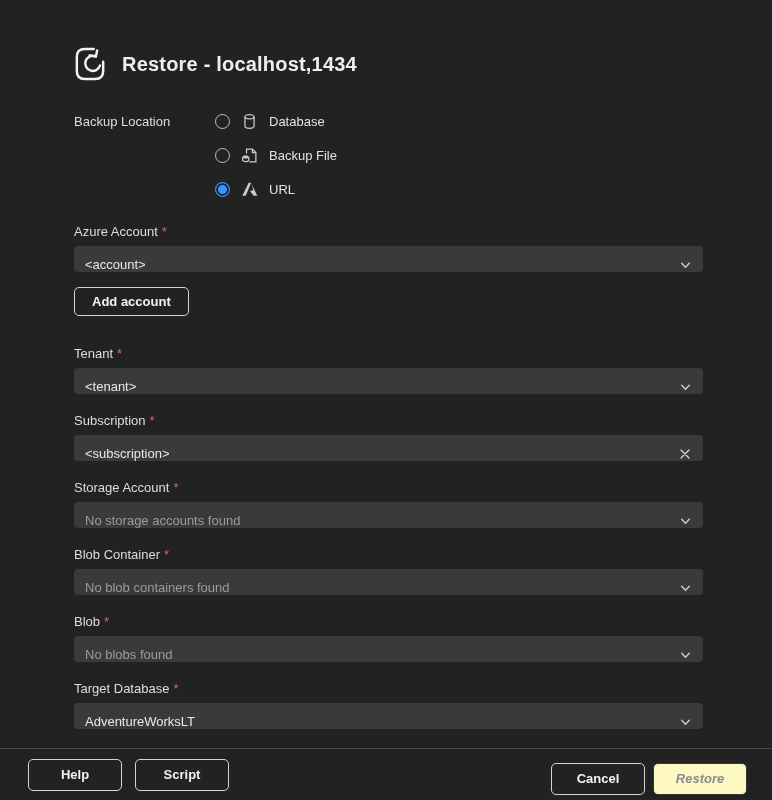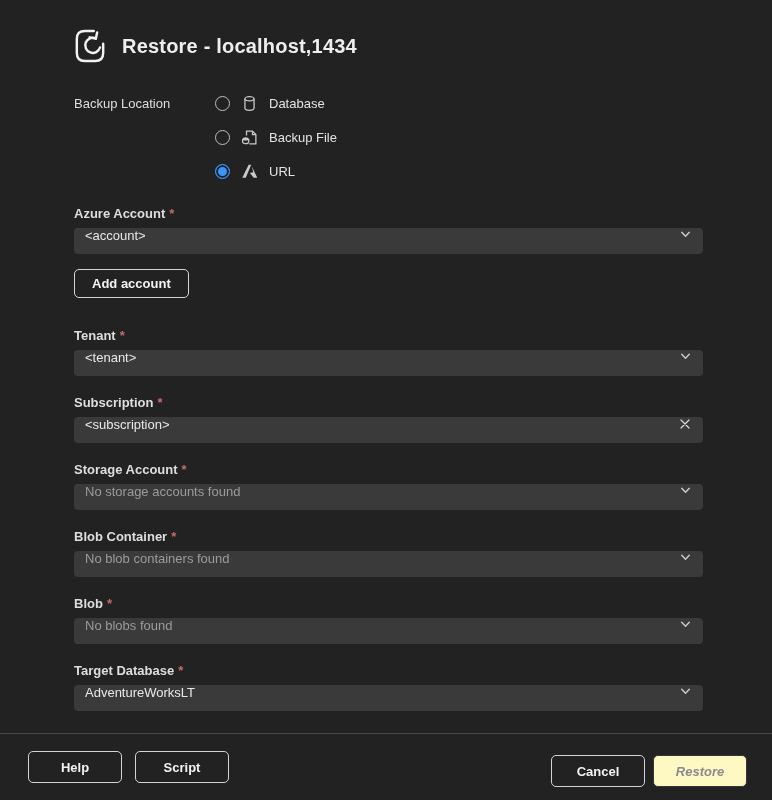--- a/index.html
+++ b/index.html
@@ -4,21 +4,21 @@
 <style>
   * { margin:0; padding:0; box-sizing:border-box; }
   html,body { width:772px; height:800px; }
   body {
     background:#222223;
     color:#e8e8e8;
     font-family:"Liberation Sans", sans-serif;
     overflow:hidden;
   }
   .dialog { width:772px; height:800px; display:flex; flex-direction:column; }
-  .content { flex:1; padding:28px 69px 0 74px; }
+  .content { flex:1; padding:28px 69px 0 74px;margin-top:18px; }
 
   
   .titlebar { display:flex; align-items:center; gap:16px; margin-bottom:29px; }
   .title-icon { width:32px; height:36px; display:block; }
   .title-icon path { stroke:#f2f2f2; stroke-width:2.6; fill:none; stroke-linecap:round; stroke-linejoin:round; }
   .page-title { font-size:20px; font-weight:600; color:#eeeeee; letter-spacing:.2px; }
 
   
   .backup-row { display:flex; margin-bottom:25px; }
   .row-label { width:141px; font-size:13px; color:#dedede; padding-top:3px; }
@@ -30,27 +30,27 @@
     background:#3a96ff;
     box-shadow: inset 0 0 0 2px #222223;
   }
   .opt-icon { width:17px; height:17px; flex:none; }
   .opt-icon .st { stroke:#c9c9c9; stroke-width:1.2; fill:none; }
   .opt-icon .fl { fill:#c9c9c9; }
   .opt-label { font-size:13px; color:#e3e3e3; }
 
   
   .fg { margin-bottom:19px; }
-  .fg-label { display:block; font-size:13px; color:#dedede; margin-bottom:7px;font-weight:bold; }
+  .fg-label { display:block; font-size:13px; color:#dedede; margin-bottom:7px; }
   .req { color:#c96a6a; margin-left:4px; }
   .fieldbox {
     height:26px; width:629px;
     background:#3a3a3b;
     border-radius:4px;
-    display:flex; align-items:flex-start; justify-content:space-between;
+    display:flex; align-items:flex-end; justify-content:space-between;
     padding:0 11px;
     font-size:13px; color:#e8e8e8;
     cursor:default;
   }
   .fieldbox.disabled { color:#9b9b9b; }
   .chev { width:13px; height:13px; flex:none; }
   .chev path { stroke:#c8c8c8; stroke-width:1.4; fill:none; stroke-linecap:round; stroke-linejoin:round; }
   .xicon { width:14px; height:14px; flex:none; }
   .xicon path { stroke:#dadada; stroke-width:1.2; fill:none; stroke-linecap:round; }
 

